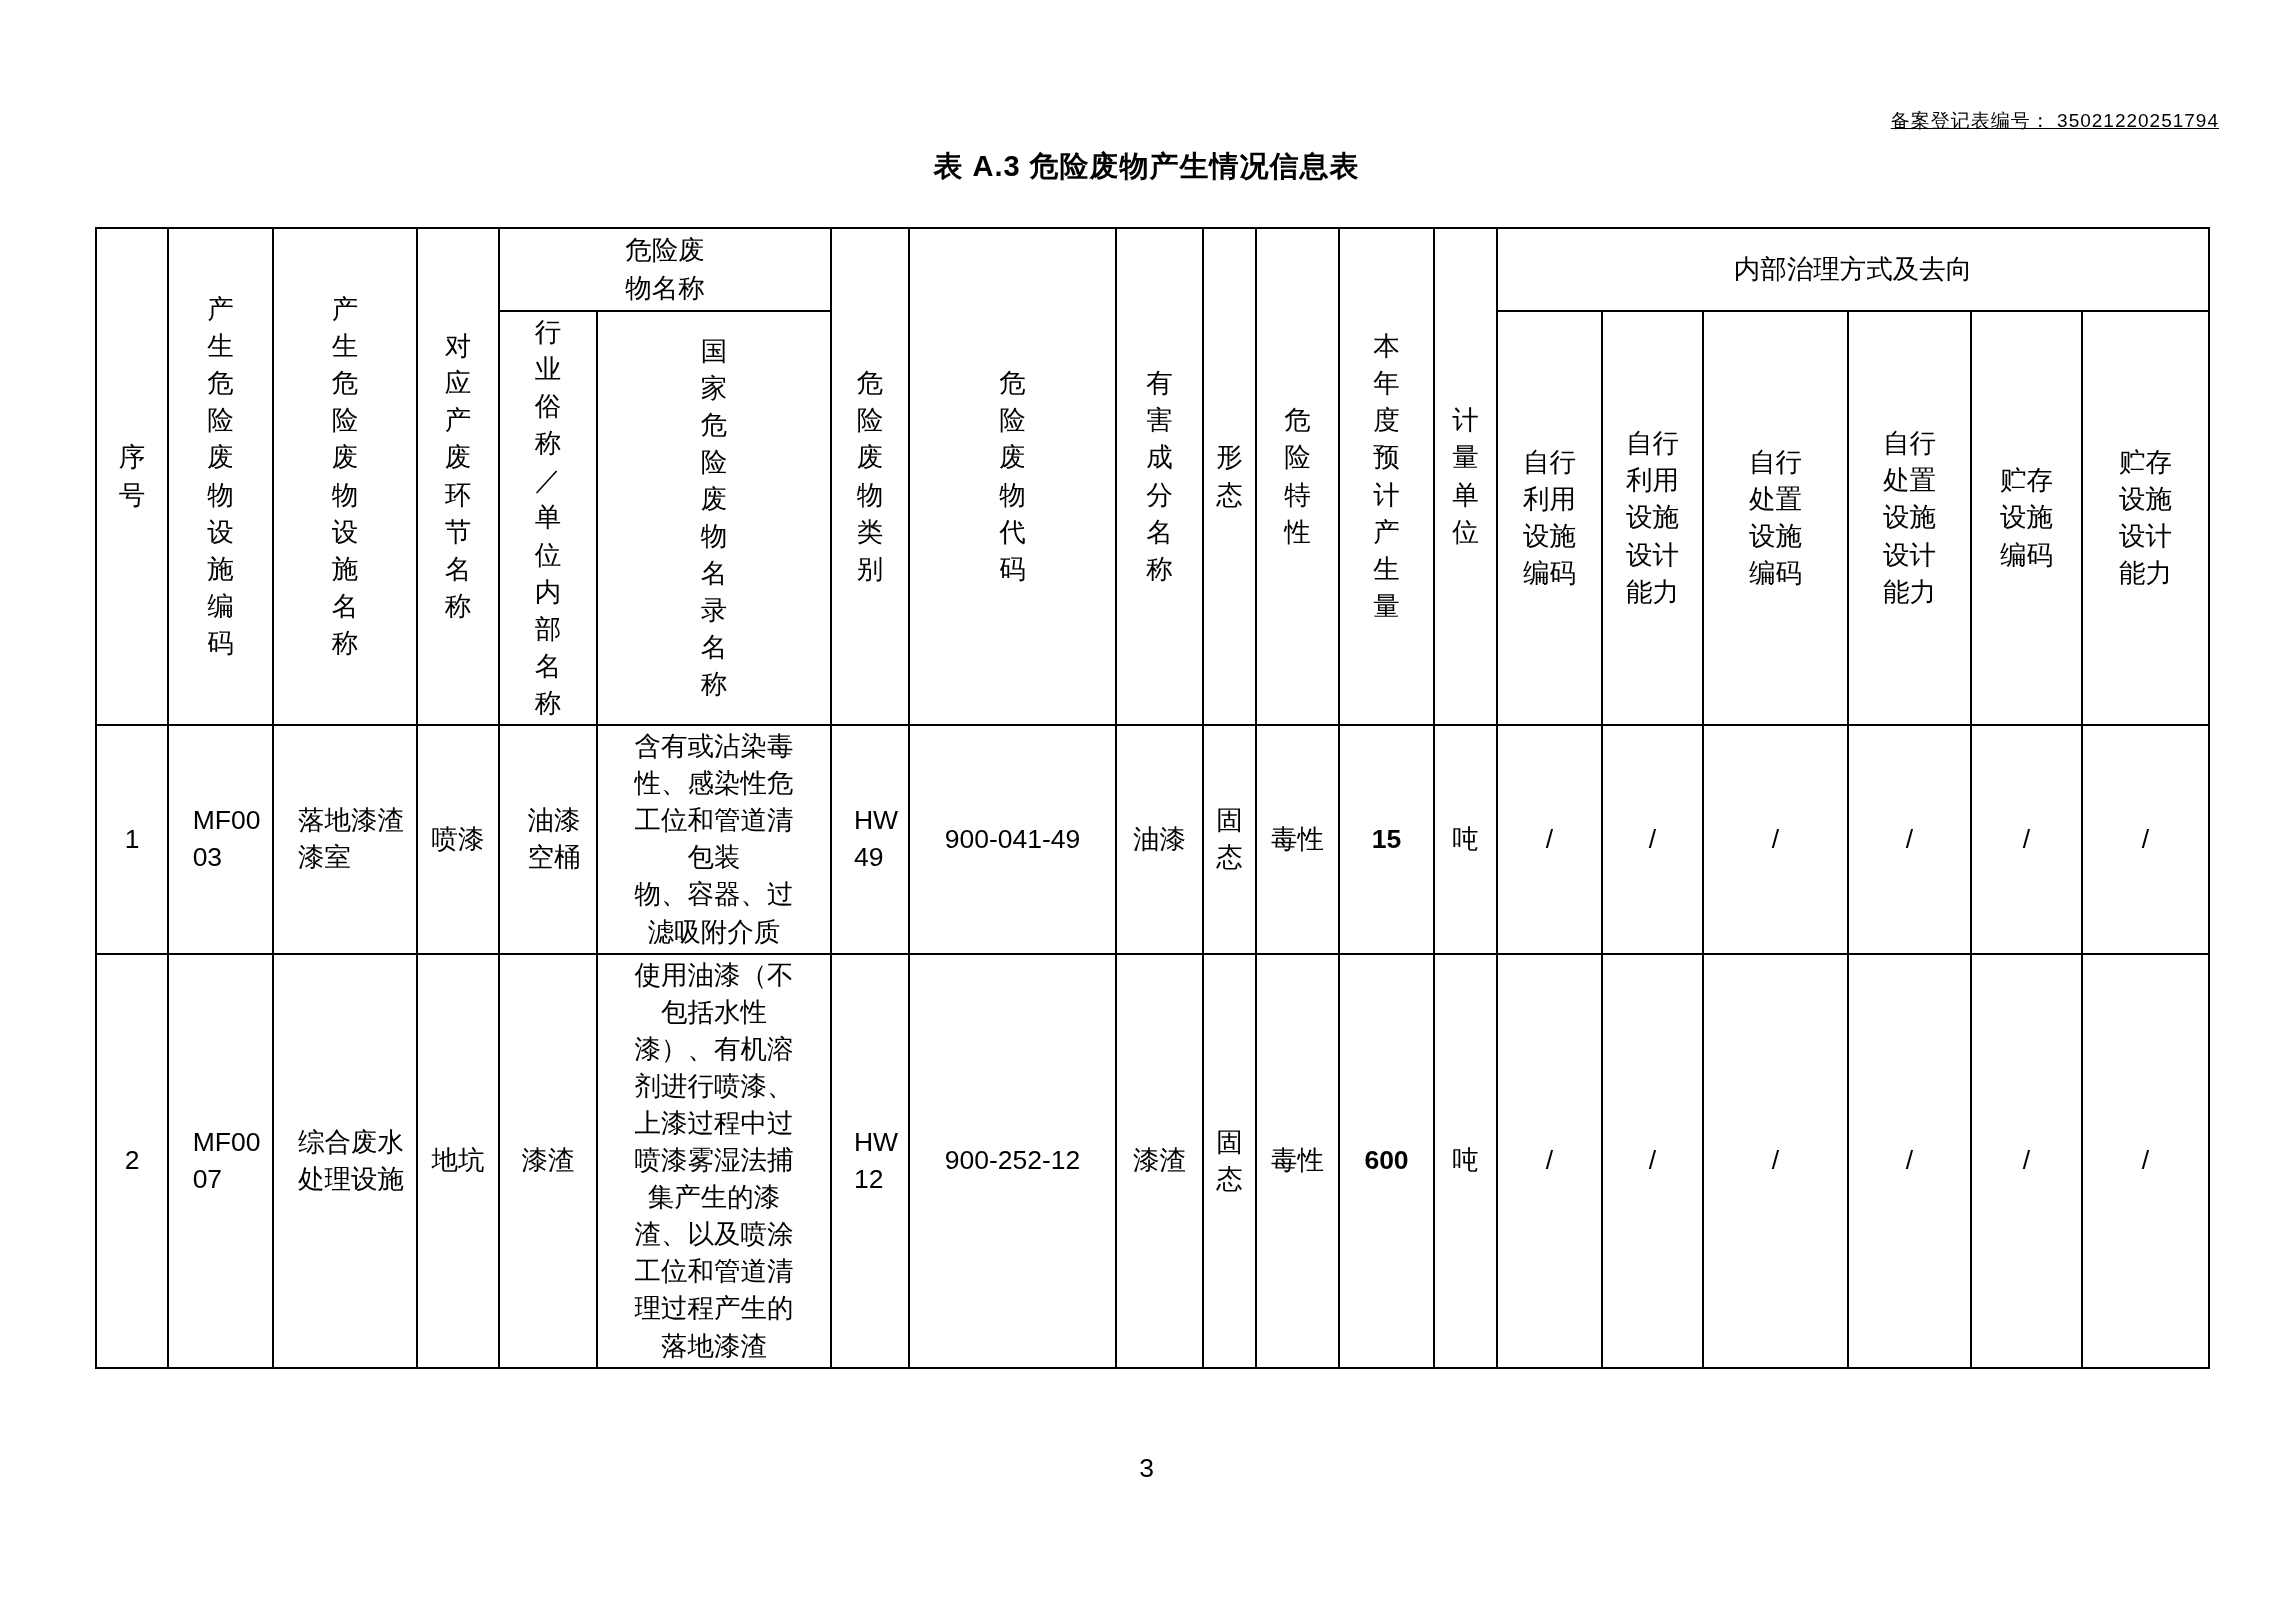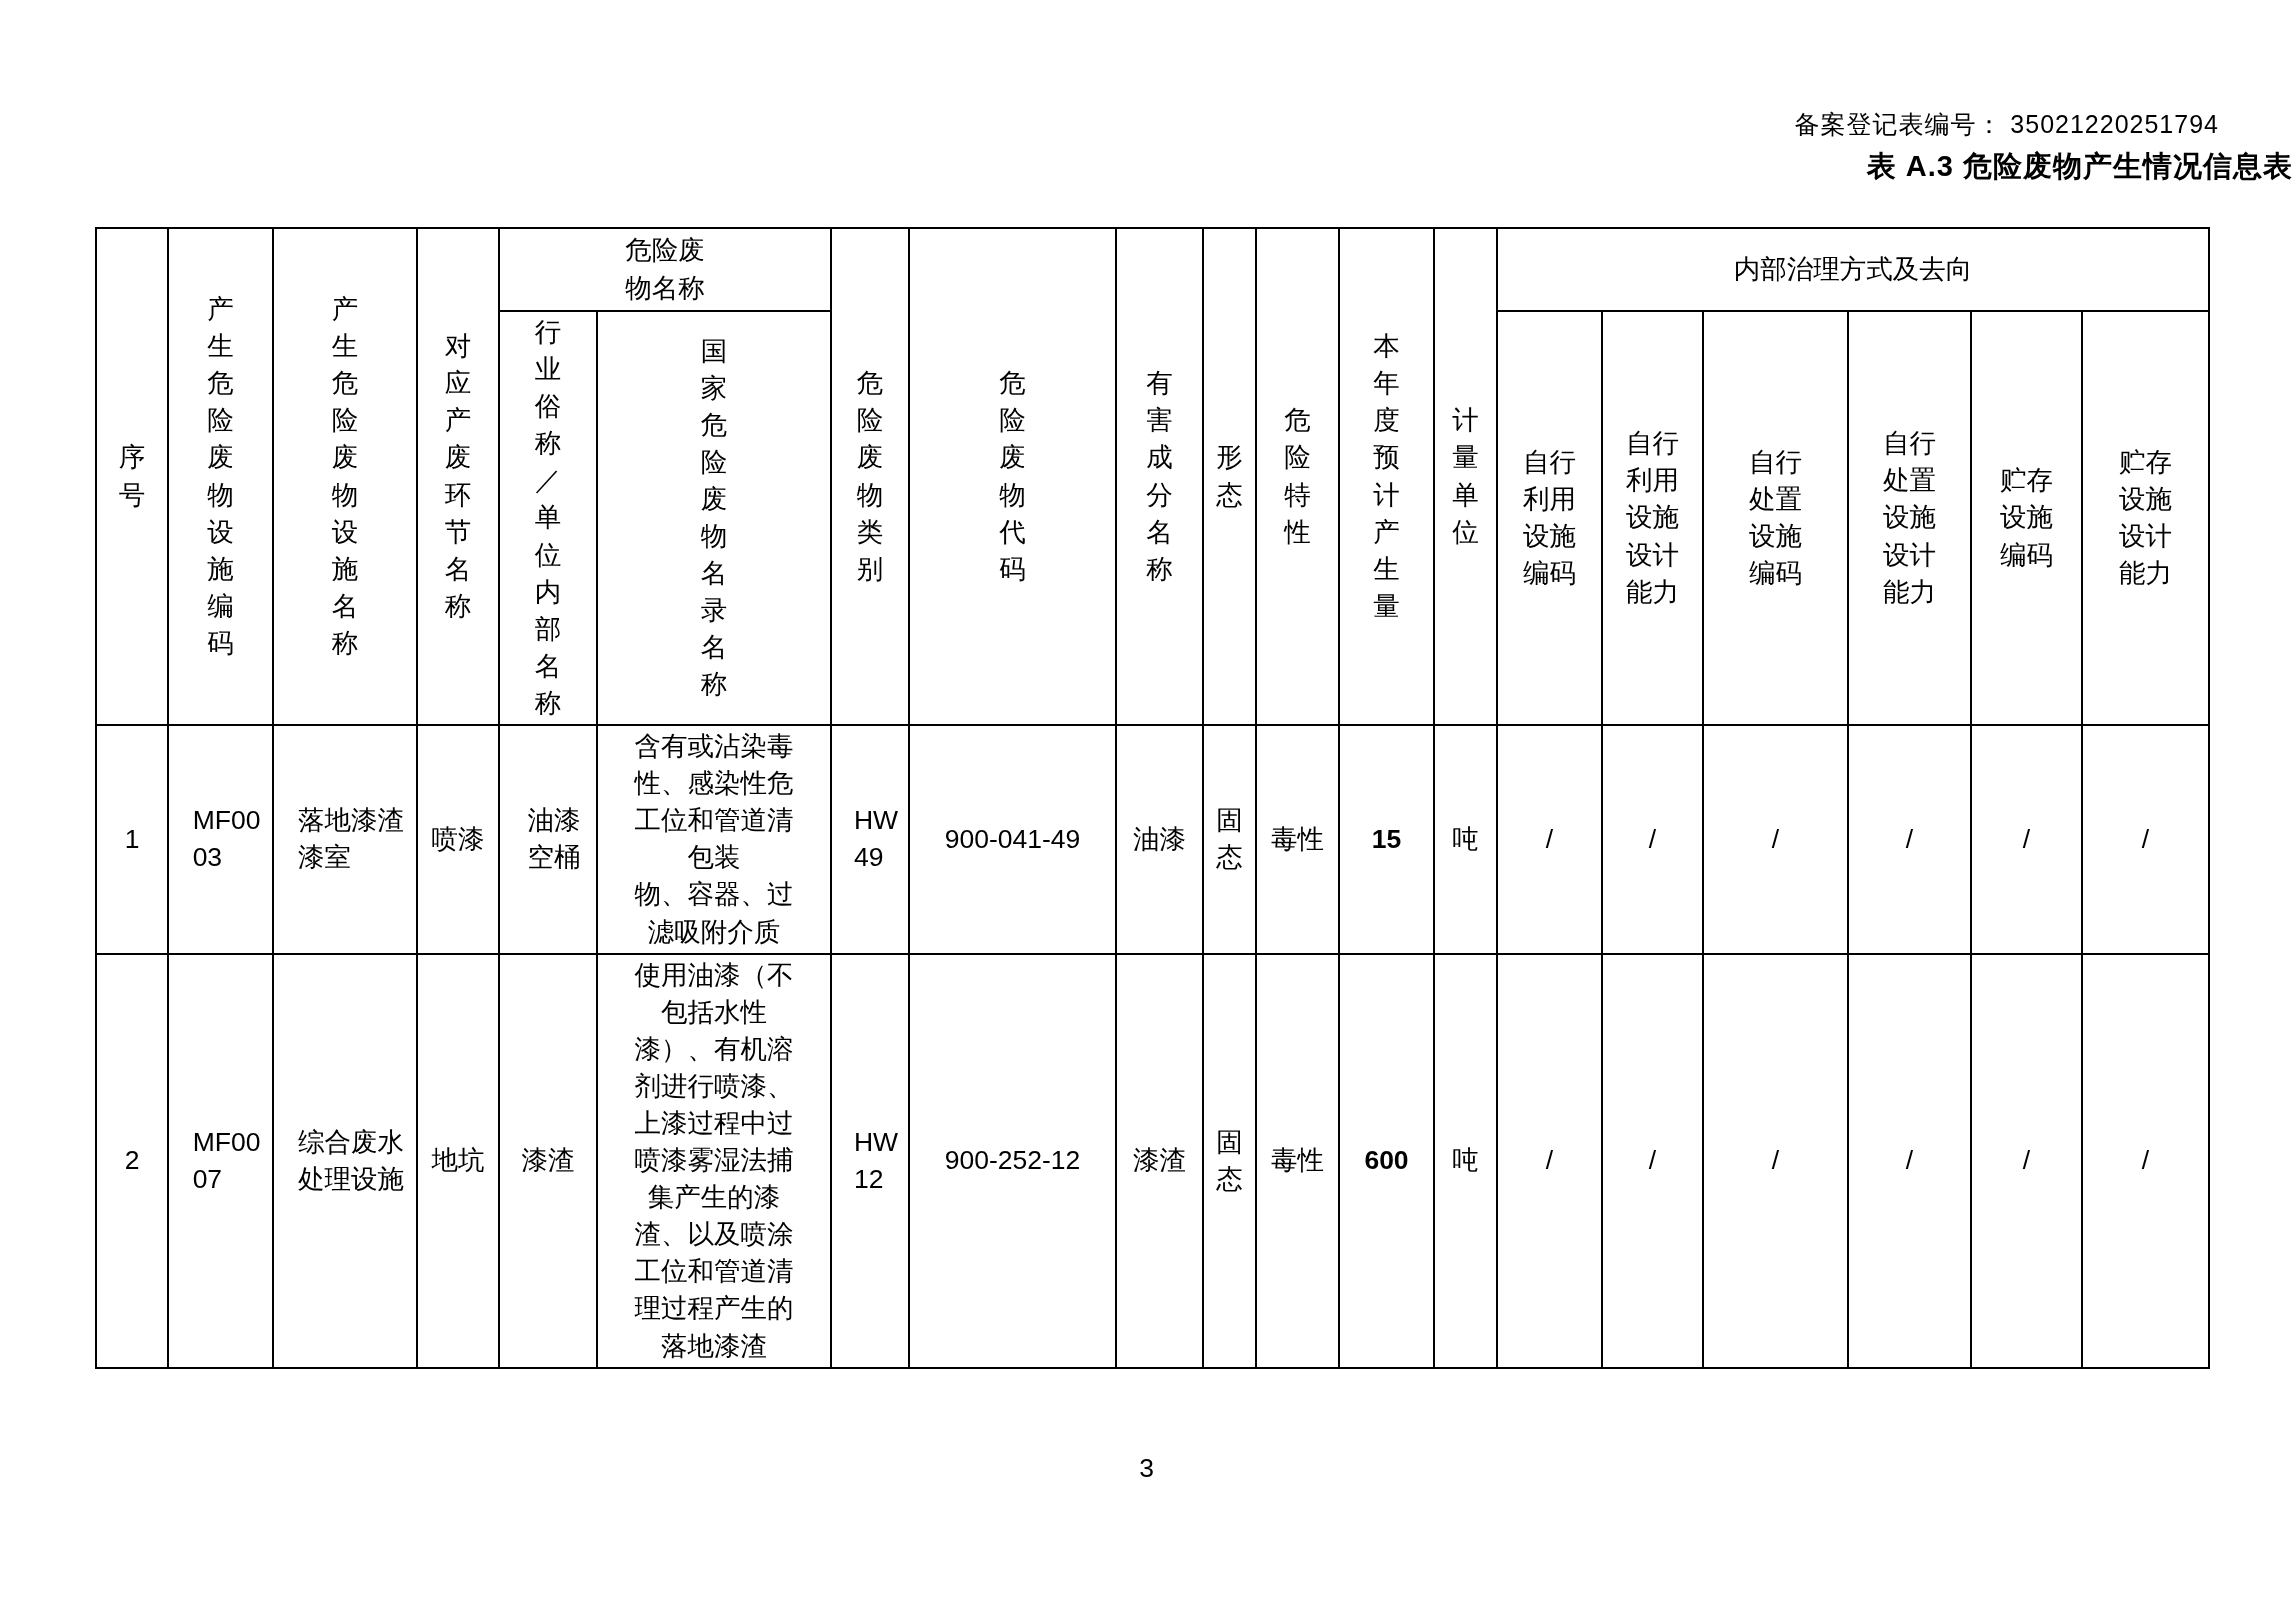--- a/index.html
+++ b/index.html
@@ -6,28 +6,29 @@
   html, body { background: #ffffff; }
   body {
     width: 2293px; height: 1621px;
     position: relative;
     font-family: "Liberation Sans", sans-serif;
     color: #000;
   }
   .reg-no {
     position: absolute;
     top: 108px; right: 74px;
-    font-size: 25px;
+    font-size: 19px;
     letter-spacing: 1px;
+    text-decoration: underline;
   }
   .doc-title {
     position: absolute;
     top: 147px; left: 0;
     width: 100%;
-    text-align: right;
+    text-align: center;
     font-size: 29px;
     font-weight: bold;
     letter-spacing: 1px;
   }
   table.waste {
     position: absolute;
     left: 95px; top: 227px;
     border-collapse: collapse;
     table-layout: fixed;
     border: 2.9px solid #000;

